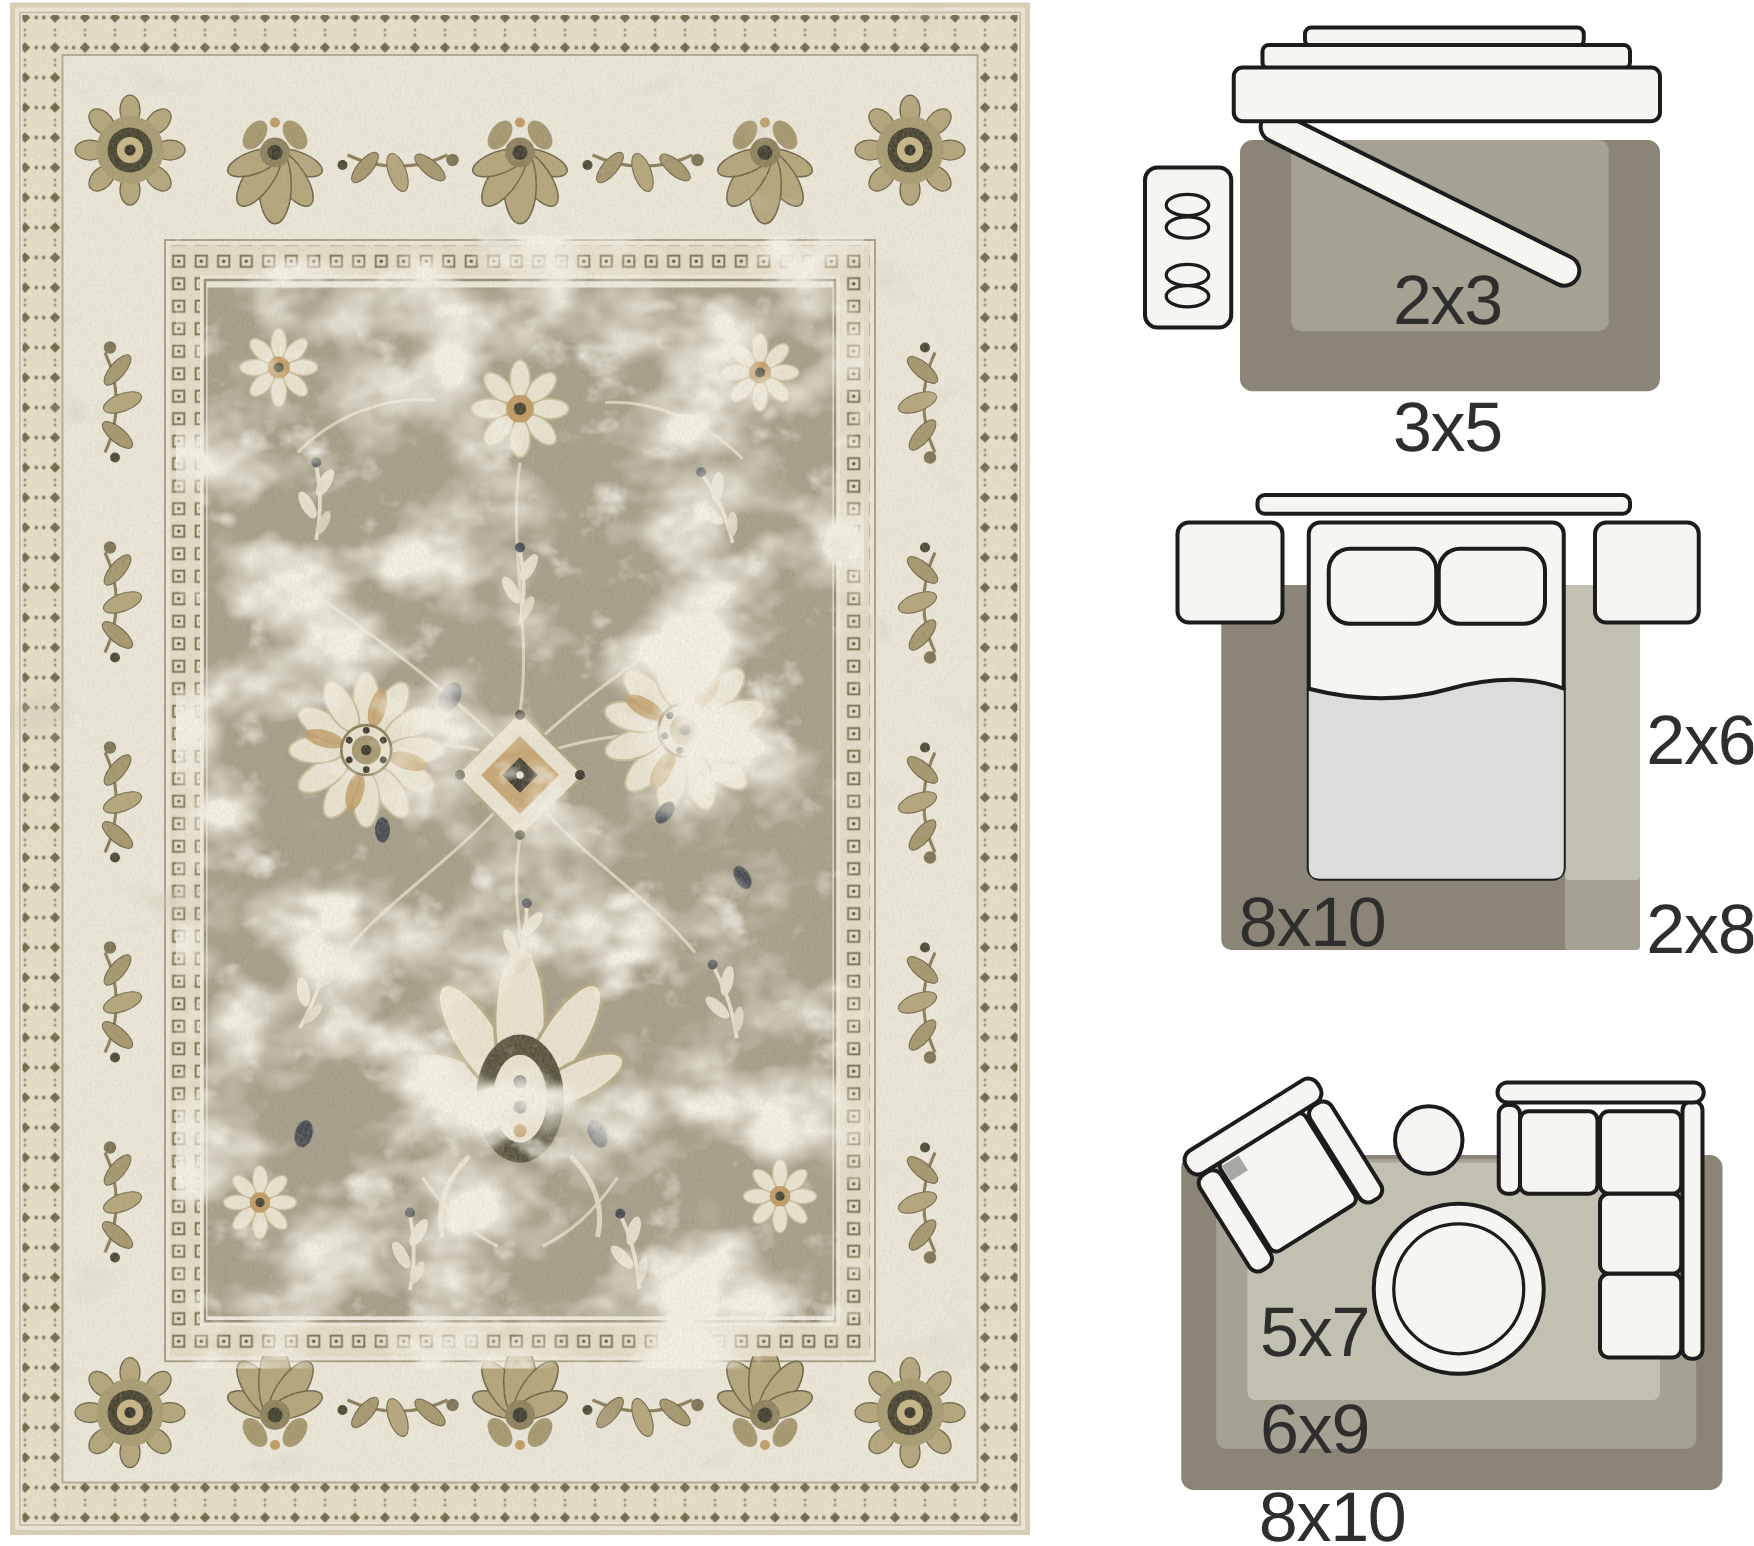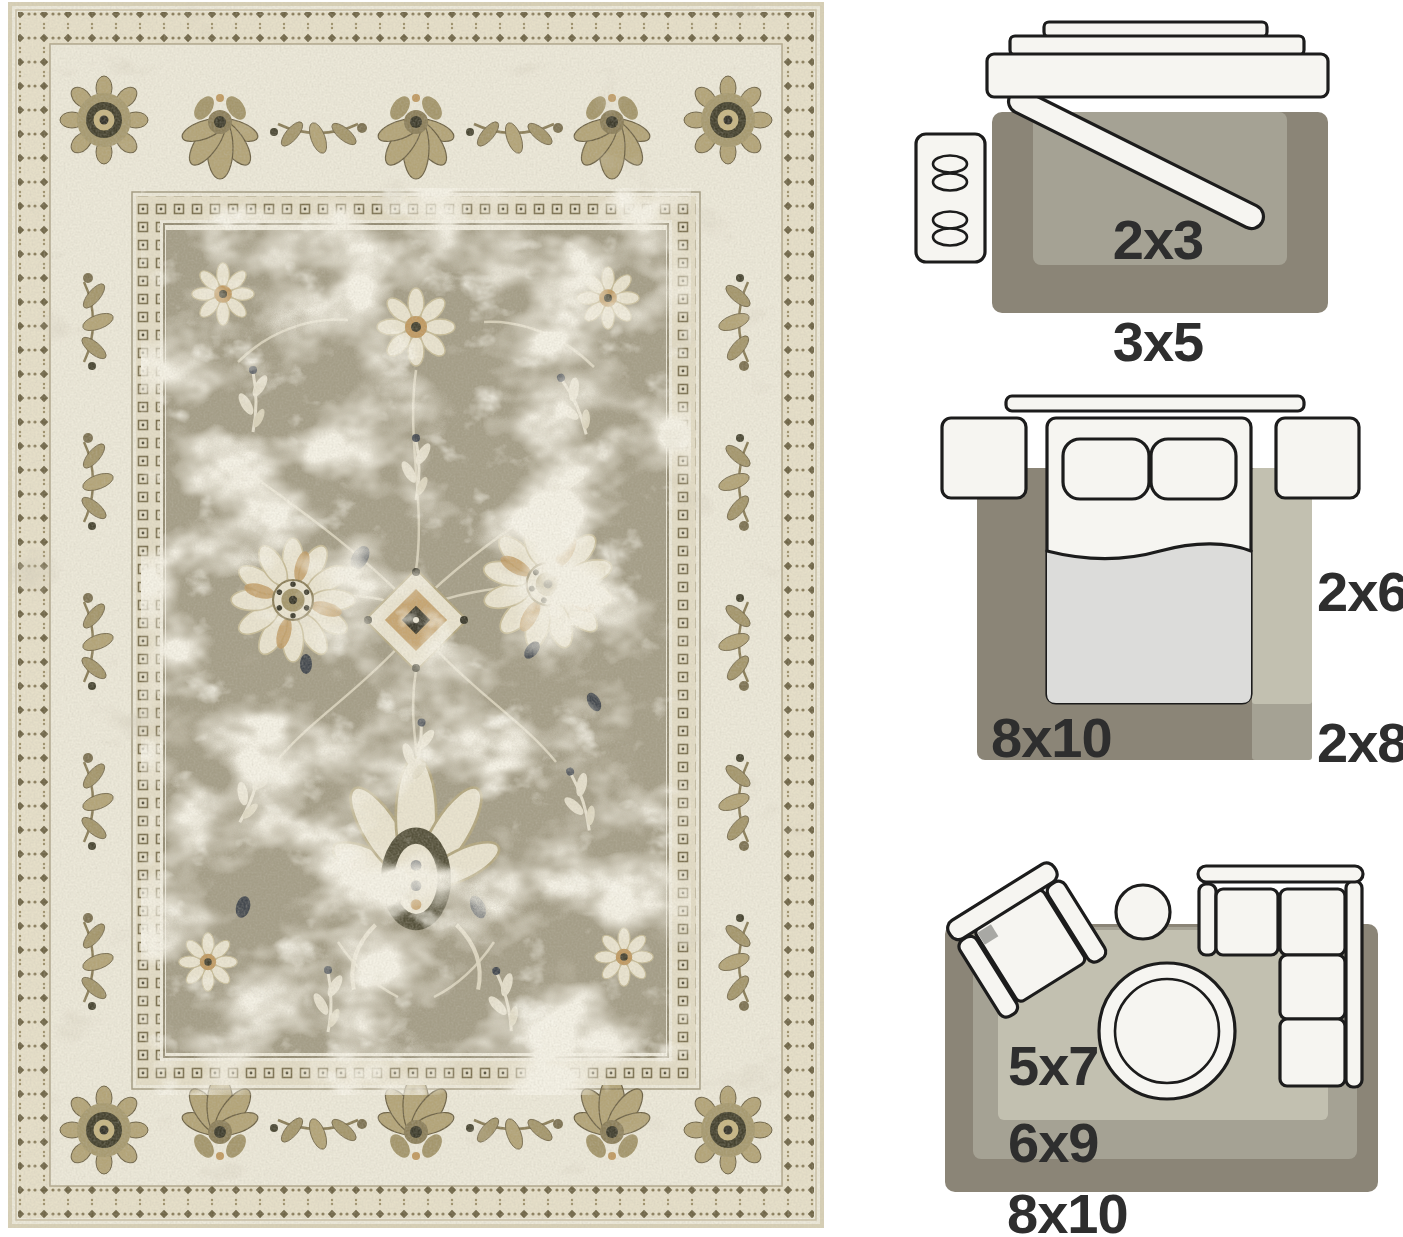--- a/index.html
+++ b/index.html
@@ -1,17 +1,17 @@
 <!DOCTYPE html>
 <html><head>
 <meta charset="utf-8">
 <style>
   html,body{margin:0;padding:0;background:#ffffff;}
   .stage{position:relative;width:1403px;height:1237px;background:#ffffff;overflow:hidden;
-         font-family:"Liberation Sans",sans-serif;font-weight:bold;}
+         font-family:"Liberation Sans",sans-serif;}
   svg{position:absolute;display:block;}
   #rug-photo{left:8px;top:2px;}
   #size-diagrams{left:880px;top:0;}
   .lbl{font-family:"Liberation Sans",sans-serif;font-size:56px;letter-spacing:-1px;}
   .furn{stroke-width:3.2;stroke-linejoin:round;stroke-linecap:round;}
   .thin{stroke-width:2.6;}
 </style>
 </head>
 <body>
 

